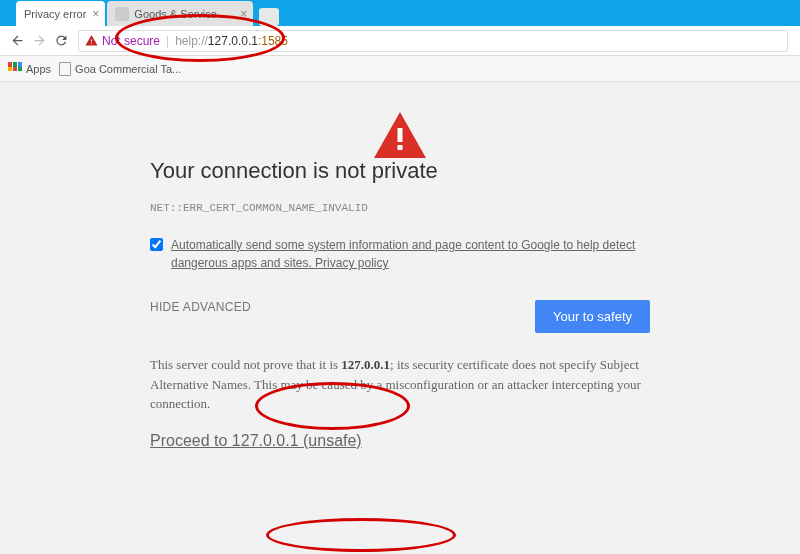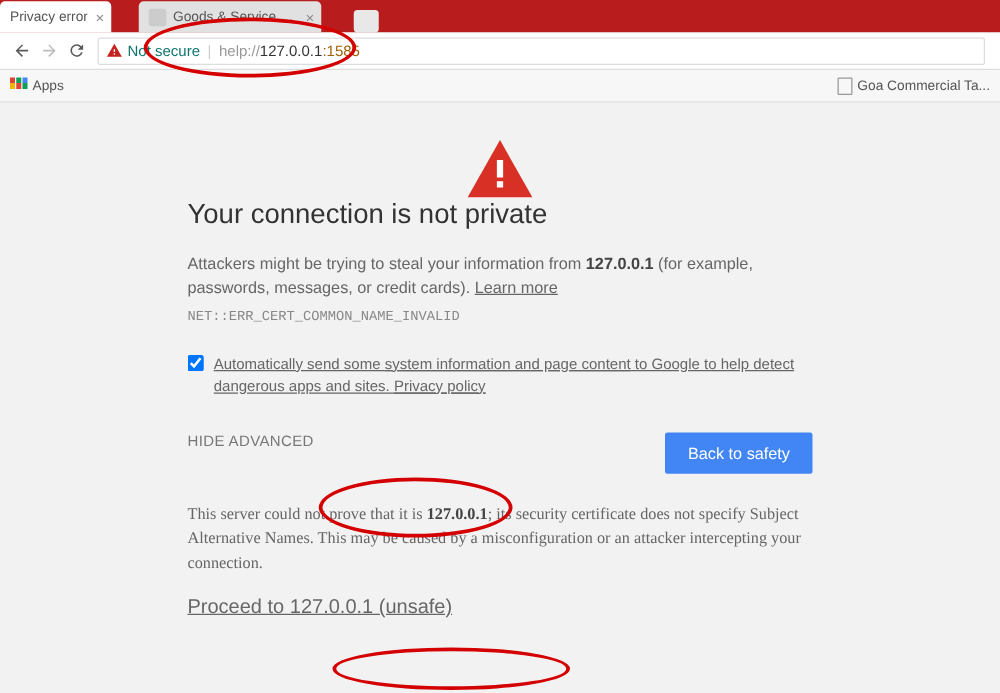--- a/index.html
+++ b/index.html
@@ -1,41 +1,41 @@
 <!DOCTYPE html>
 <html><head>
   <meta charset="utf-8">
   <style>
     * { margin: 0; padding: 0; box-sizing: border-box; }
     body { font-family: "Segoe UI", Arial, sans-serif; background: #f2f2f2; width: 800px; height: 554px; overflow: hidden; position: relative; }
     
     
-    .tab-strip { height: 26px; background: #b91c1c; display: flex; align-items: flex-end; padding-left: 0; gap: 20px; }
+    .tab-strip { height: 26px; background: #0ea5e9; display: flex; align-items: flex-end; padding-left: 16px; }
     .tab { height: 25px; background: #f2f2f2; border-top-left-radius: 4px; border-top-right-radius: 4px; display: flex; align-items: center; padding: 0 6px 0 8px; margin-right: 2px; font-size: 11px; color: #555; position: relative; }
     .tab.active { background: #fff; }
     .tab.inactive { background: #e1e1e1; }
     .tab-title { max-width: 100px; overflow: hidden; white-space: nowrap; text-overflow: ellipsis; }
     .tab-close { margin-left: 6px; font-size: 12px; color: #888; cursor: pointer; }
     .tab-icon { width: 14px; height: 14px; margin-right: 5px; display: inline-block; background: #ccc; border-radius: 2px; }
     .new-tab { width: 20px; height: 18px; background: #e8e8e8; margin-left: 4px; border-radius: 3px; }
     
     
     .toolbar { height: 30px; background: #fff; border-bottom: 1px solid #ddd; display: flex; align-items: center; padding: 0 6px; }
     .nav-btn { width: 22px; height: 22px; display: flex; align-items: center; justify-content: center; color: #5a5a5a; cursor: pointer; }
     .nav-btn svg { width: 15px; height: 15px; }
     .addr-bar { flex: 1; margin: 0 6px; height: 22px; border: 1px solid #ddd; border-radius: 2px; display: flex; align-items: center; padding: 0 6px; font-size: 12px; }
-    .not-secure { color: #0f766e; display: flex; align-items: center; gap: 4px; }
+    .not-secure { color: #a21caf; display: flex; align-items: center; gap: 4px; }
     .not-secure svg { width: 13px; height: 13px; }
     .addr-sep { color: #ccc; margin: 0 6px; }
     .addr-scheme { color: #999; }
     .addr-host { color: #333; }
     .addr-port { color: #a16207; }
     
     
-    .bookmarks-bar { height: 26px; background: #f7f7f7; border-bottom: 1px solid #e0e0e0; display: flex; align-items: center; padding: 0 8px; font-size: 11px; gap: 8px; justify-content: space-between; }
+    .bookmarks-bar { height: 26px; background: #f7f7f7; border-bottom: 1px solid #e0e0e0; display: flex; align-items: center; padding: 0 8px; font-size: 11px; gap: 8px; }
     .bm-item { display: flex; align-items: center; gap: 4px; color: #555; cursor: pointer; }
     .apps-grid { width: 14px; height: 14px; display: inline-block; background-image:
       linear-gradient(#db4437 33%, transparent 33%),
       linear-gradient(#0f9d58 33%, transparent 33%),
       linear-gradient(#4285f4 33%, transparent 33%);
       background-size: 4px 14px;
       background-position: 0 0, 5px 0, 10px 0;
       background-repeat: no-repeat;
       position: relative;
     }
@@ -129,33 +129,30 @@
 </div>
 
 <div class="content">
   <svg class="warn-icon" viewBox="0 0 52 46">
     <path d="M26 0 L52 46 L0 46 Z" fill="#d93025"></path>
     <rect x="23.5" y="16" width="5" height="14" fill="#fff"></rect>
     <rect x="23.5" y="33" width="5" height="5" fill="#fff"></rect>
   </svg>
   <div class="main">
     <h1 class="heading">Your connection is not private</h1>
-    <p class="para">
-      <span>Attackers might be trying to steal your information from </span><b>127.0.0.1</b><span> (for example, passwords, messages, or credit cards). </span><a>Learn more</a>
-    </p>
     <div class="err-code">NET::ERR_CERT_COMMON_NAME_INVALID</div>
     <div class="checkbox-row">
       <input type="checkbox" checked="" style="">
       <div>
         <span>Automatically send some </span><a>system information and page content</a><span> to Google to help detect dangerous apps and sites. </span><a>Privacy policy</a>
       </div>
     </div>
     <div class="btn-row">
       <span class="hide-adv">HIDE ADVANCED</span>
-      <button class="safety-btn">Back to safety</button>
+      <button class="safety-btn">Your to safety</button>
     </div>
     <p class="adv-para">
       <span>This server could not prove that it is </span><b>127.0.0.1</b><span>; its security certificate does not specify Subject Alternative Names. This may be caused by a misconfiguration or an attacker intercepting your connection.</span>
     </p>
     <a class="proceed">Proceed to 127.0.0.1 (unsafe)</a>
   </div>
 </div>
 
 <div class="anno" style="left:115px; top:14px; width:170px; height:48px;"></div>
 <div class="anno" style="left:255px; top:382px; width:155px; height:48px;"></div>

